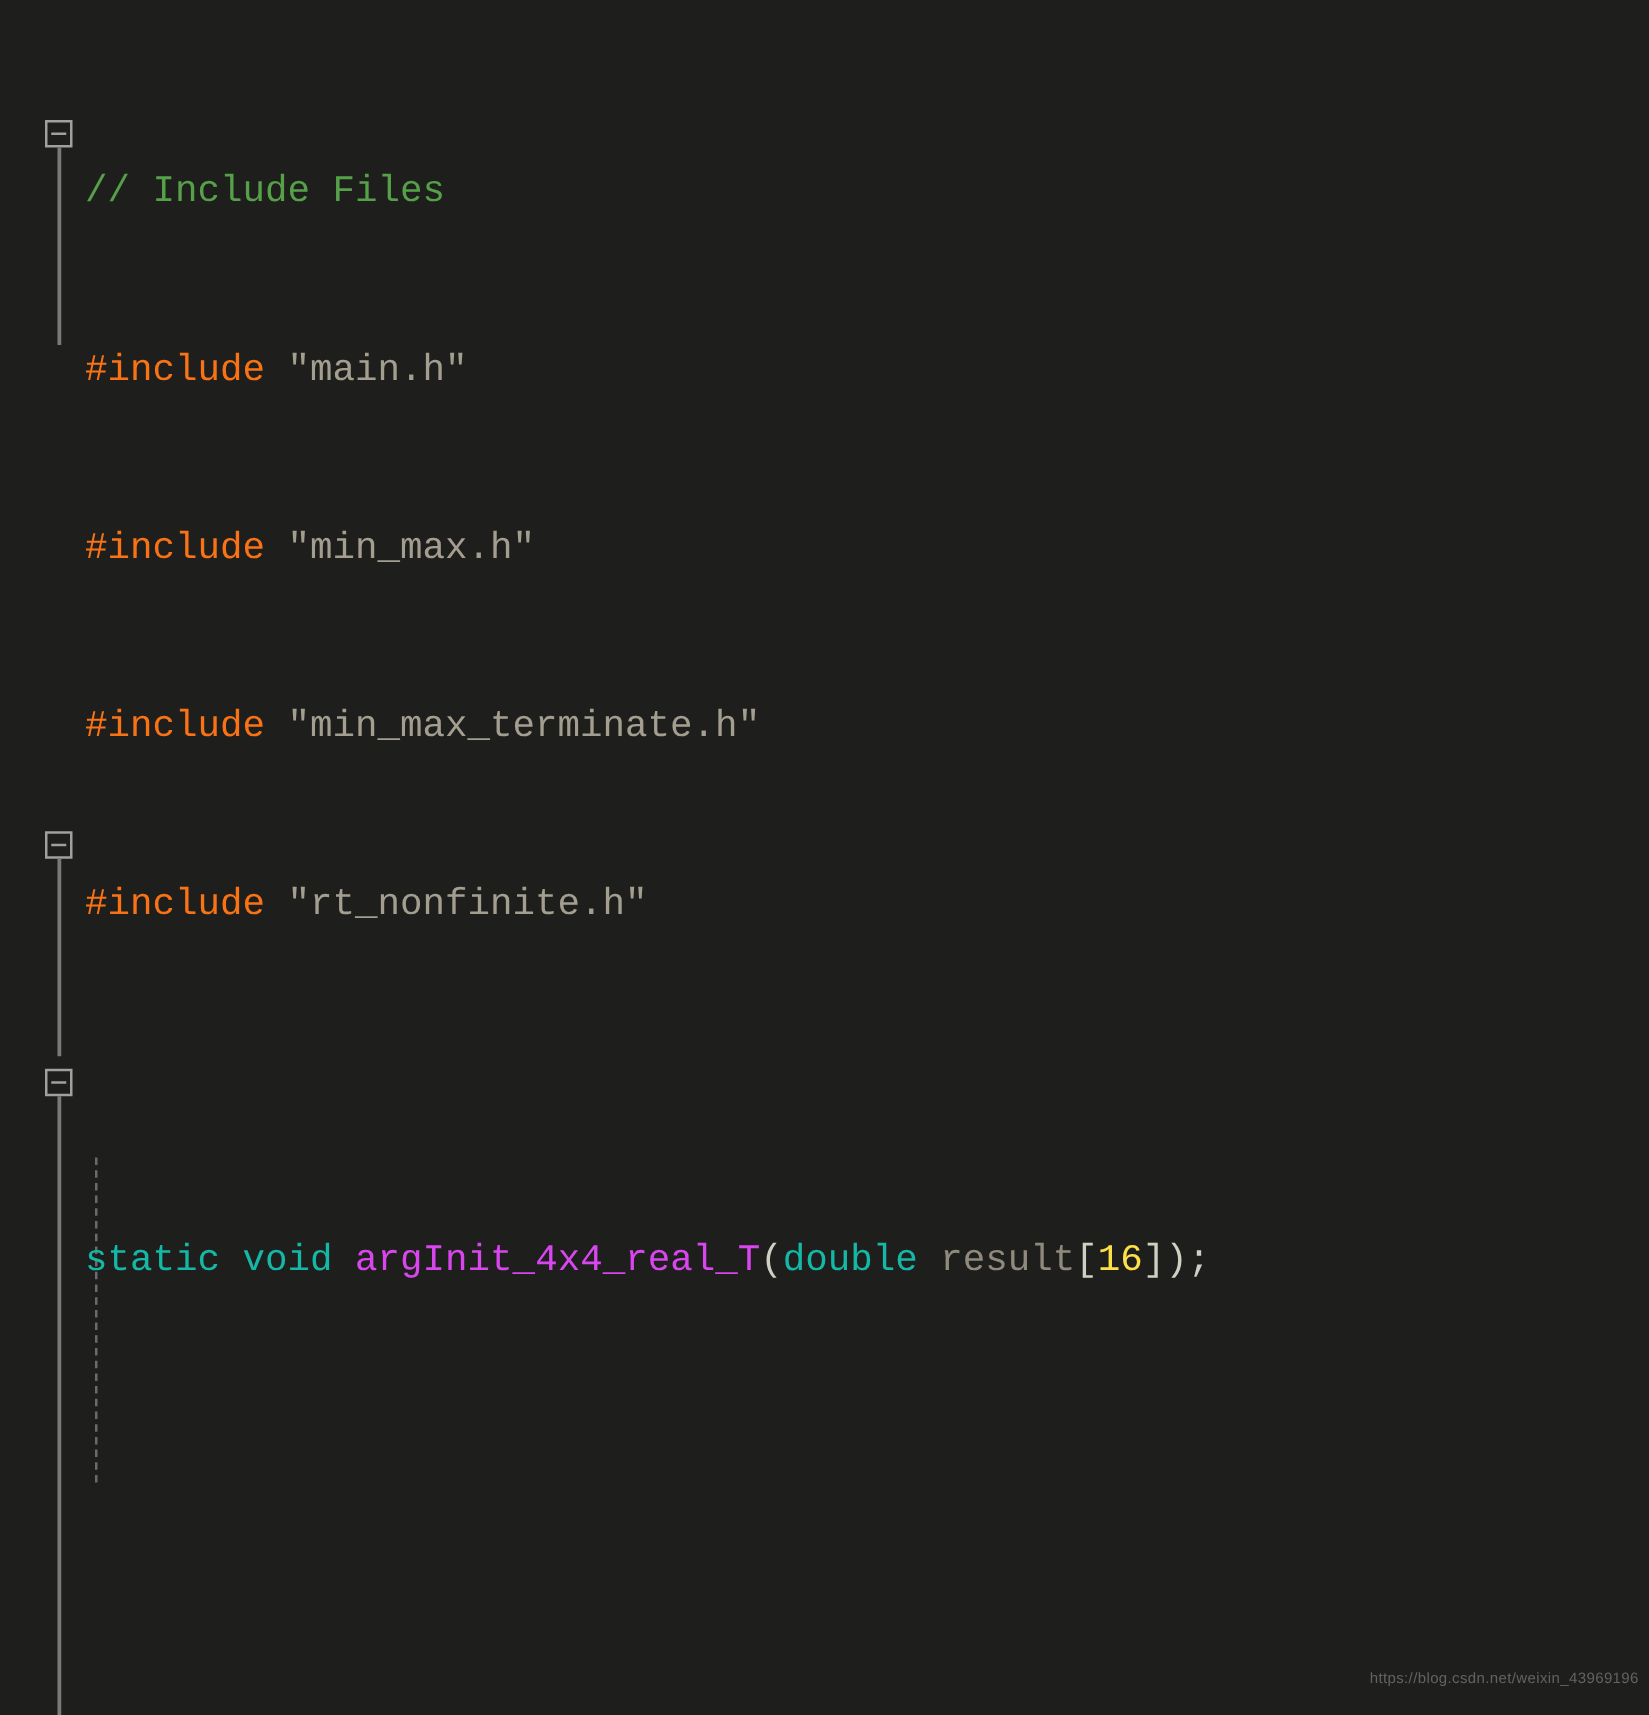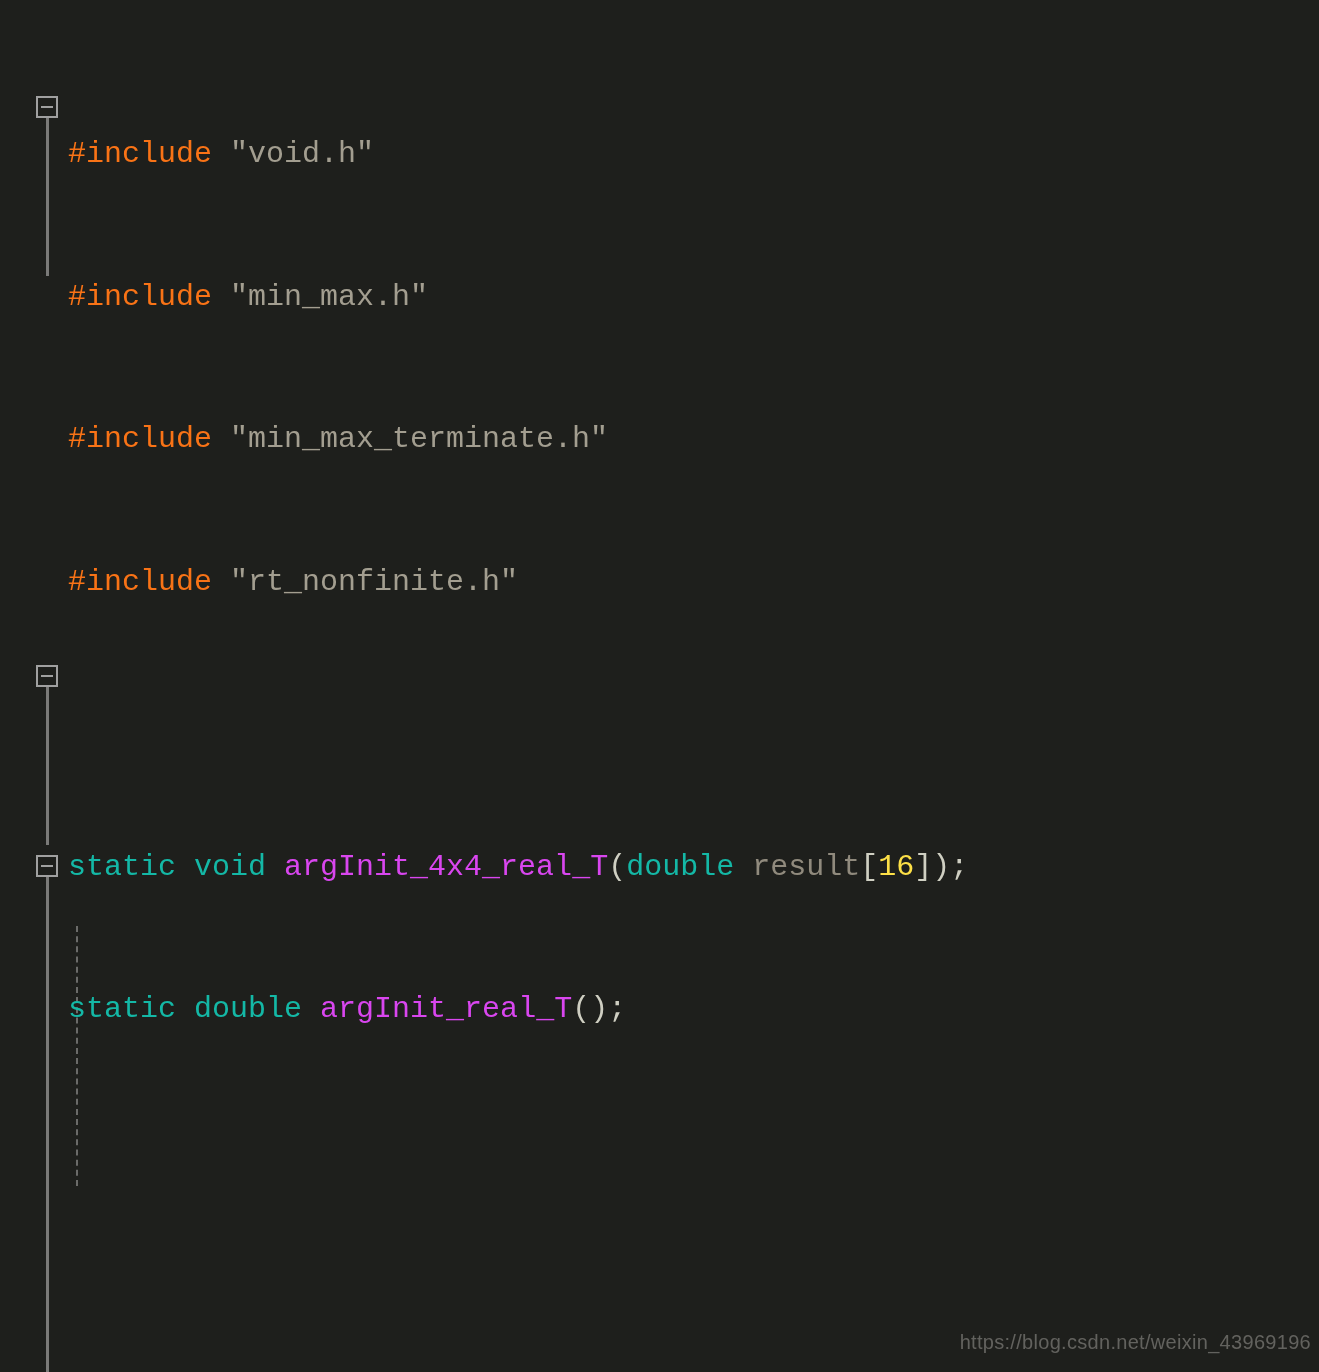--- a/index.html
+++ b/index.html
@@ -71,21 +71,21 @@
   .keyword { color: #14b8a6; }
   .ident   { color: #d946ef; }
   .param   { color: #908a7d; }
   .number  { color: #fde047; }
   .punct   { color: #cfcfc2; }
   .watermark {
     position: absolute;
     right: 8px;
     bottom: 6px;
     font-family: Arial, sans-serif;
-    font-size: 20px;
+    font-size: 12px;
     color: #6f6e6a;
     letter-spacing: 0.3px;
     opacity: 0.85;
   }
 </style>
 </head>
 <body>
 
 <div class="editor">
 
@@ -96,27 +96,27 @@
     <div class="gutter-item" style="top:665px;"></div>
     <div class="fold-line" style="top:687px; height:158px;"></div>
 
     <div class="gutter-item" style="top:855px;"></div>
     <div class="fold-line" style="top:877px; height:500px;"></div>
 
     <div class="dash-line" style="top:926px; height:260px;"></div>
   </div>
 
   <div class="code">
-    <div class="line"><span class="preproc">#include </span><span class="string"><span>"</span><span>void.h</span><span>"</span></span></div>
+    <div class="line"><span class="comment">// Include Files</span></div>
+    <div class="line"><span class="preproc">#include </span><span class="string"><span>"</span><span>main.h</span><span>"</span></span></div>
     <div class="line"><span class="preproc">#include </span><span class="string"><span>"</span><span>min_max.h</span><span>"</span></span></div>
     <div class="line"><span class="preproc">#include </span><span class="string"><span>"</span><span>min_max_terminate.h</span><span>"</span></span></div>
     <div class="line"><span class="preproc">#include </span><span class="string"><span>"</span><span>rt_nonfinite.h</span><span>"</span></span></div>
     <div class="line"></div>
     <div class="line"><span class="keyword">static</span><span class="ident"> </span><span class="keyword">void</span><span class="ident"> </span><span class="ident">argInit_4x4_real_T</span><span class="punct">(</span><span class="keyword">double</span><span class="ident"> </span><span class="param">result</span><span class="punct">[</span><span class="number">16</span><span class="punct">]</span><span class="punct">)</span><span class="punct">;</span></div>
-    <div class="line"><span class="keyword">static</span><span class="ident"> </span><span class="keyword">double</span><span class="ident"> </span><span class="ident">argInit_real_T</span><span class="punct">(</span><span class="punct">)</span><span class="punct">;</span></div>
     
     
     
     
     
     
     
     
     
     

